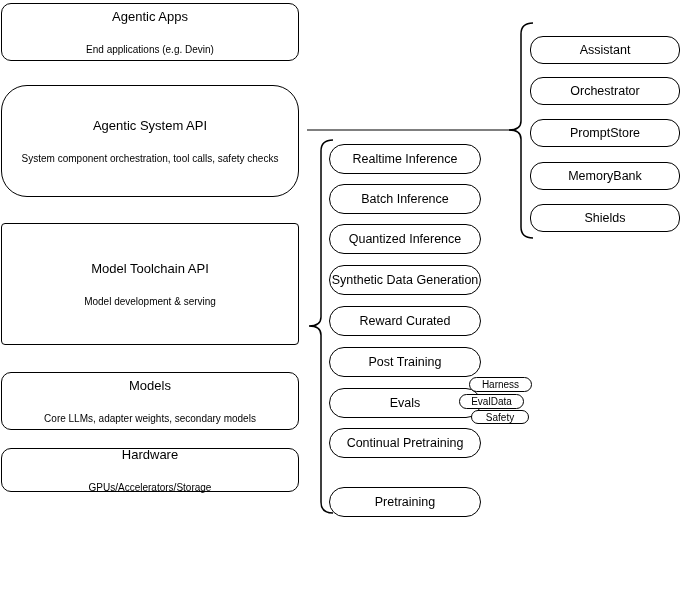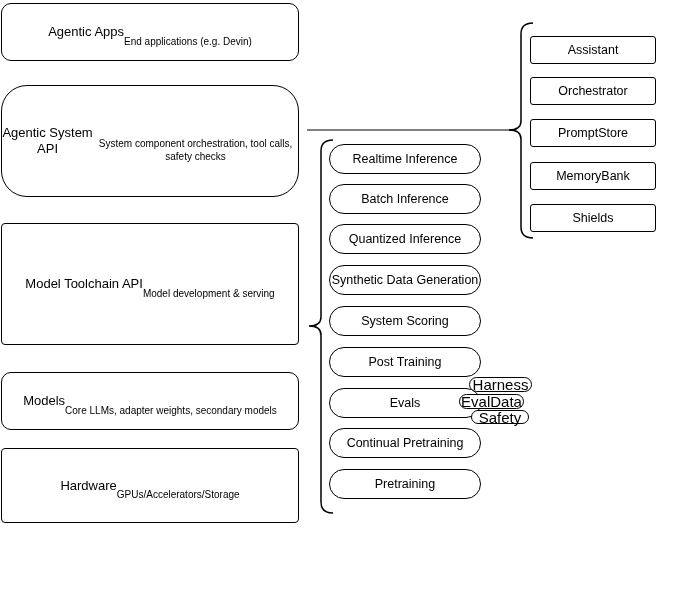--- a/index.html
+++ b/index.html
@@ -19,50 +19,50 @@
   }
   .stroke { fill: none; stroke: #000000; stroke-width: 1.5px; }
   .thin   { stroke-width: 1.2px; }
 
   .node {
     position: absolute;
     box-sizing: border-box;
     background: #ffffff;
     border: 1.5px solid #000000;
     display: flex;
-    flex-direction: row;
+    flex-direction: column;
     align-items: center;
     justify-content: center;
     text-align: center;
     z-index: 1;
   }
   .lbox { left: 1px; width: 298px; }
   .lbox .title    { font-size: 13px; line-height: 16px; }
   .lbox .subtitle { font-size: 10px; line-height: 13px; margin-top: 18px; }
 
   .mbox {
     left: 329px; width: 152px; height: 30px;
     border-radius: 15px;
     font-size: 12.5px;
   }
   .rbox {
-    left: 530px; width: 126px; height: 28px;
-    border-radius: 3px;
+    left: 530px; width: 150px; height: 28px;
+    border-radius: 13px;
     font-size: 12.5px;
   }
   .pill {
     position: absolute;
     box-sizing: border-box;
     background: #ffffff;
     border: 1.5px solid #000000;
     border-radius: 8px;
     display: flex;
     align-items: center;
     justify-content: center;
-    font-size: 15px;
+    font-size: 10px;
     line-height: 11px;
     z-index: 3;
   }
 </style>
 </head>
 <body>
 
 <div class="canvas">
 
   <svg class="overlay" width="682" height="591" viewBox="0 0 682 591" xmlns="http://www.w3.org/2000/svg">
@@ -84,51 +84,51 @@
   <div class="node lbox" style="top:223px;height:122px;border-radius:4px">
     <div class="title">Model Toolchain API</div>
     <div class="subtitle">Model development &amp; serving</div>
   </div>
 
   <div class="node lbox" style="top:372px;height:58px;border-radius:10px">
     <div class="title">Models</div>
     <div class="subtitle">Core LLMs, adapter weights, secondary models</div>
   </div>
 
-  <div class="node lbox" style="top:448px;height:75px;border-radius:4px">
+  <div class="node lbox" style="top:448px;height:44px;border-radius:10px">
     <div class="title">Hardware</div>
     <div class="subtitle">GPUs/Accelerators/Storage</div>
   </div>
 
 
   <div class="node mbox" style="top:144px">
     <span>Realtime Inference</span>
   </div>
   <div class="node mbox" style="top:184px">
     <span>Batch Inference</span>
   </div>
   <div class="node mbox" style="top:224px">
     <span>Quantized Inference</span>
   </div>
   <div class="node mbox" style="top:265px">
     <span>Synthetic Data Generation</span>
   </div>
   <div class="node mbox" style="top:306px">
-    <span>System Scoring</span>
+    <span>Reward Curated</span>
   </div>
   <div class="node mbox" style="top:347px">
     <span>Post Training</span>
   </div>
   <div class="node mbox" style="top:388px">
     <span>Evals</span>
   </div>
   <div class="node mbox" style="top:428px">
     <span>Continual Pretraining</span>
   </div>
-  <div class="node mbox" style="top:469px">
+  <div class="node mbox" style="top:487px">
     <span>Pretraining</span>
   </div>
 
   <div class="pill" style="left:469px;top:377px;width:63px;height:15px">
     <span>Harness</span>
   </div>
   <div class="pill" style="left:459px;top:394px;width:65px;height:15px">
     <span>EvalData</span>
   </div>
   <div class="pill" style="left:471px;top:410px;width:58px;height:14px">

